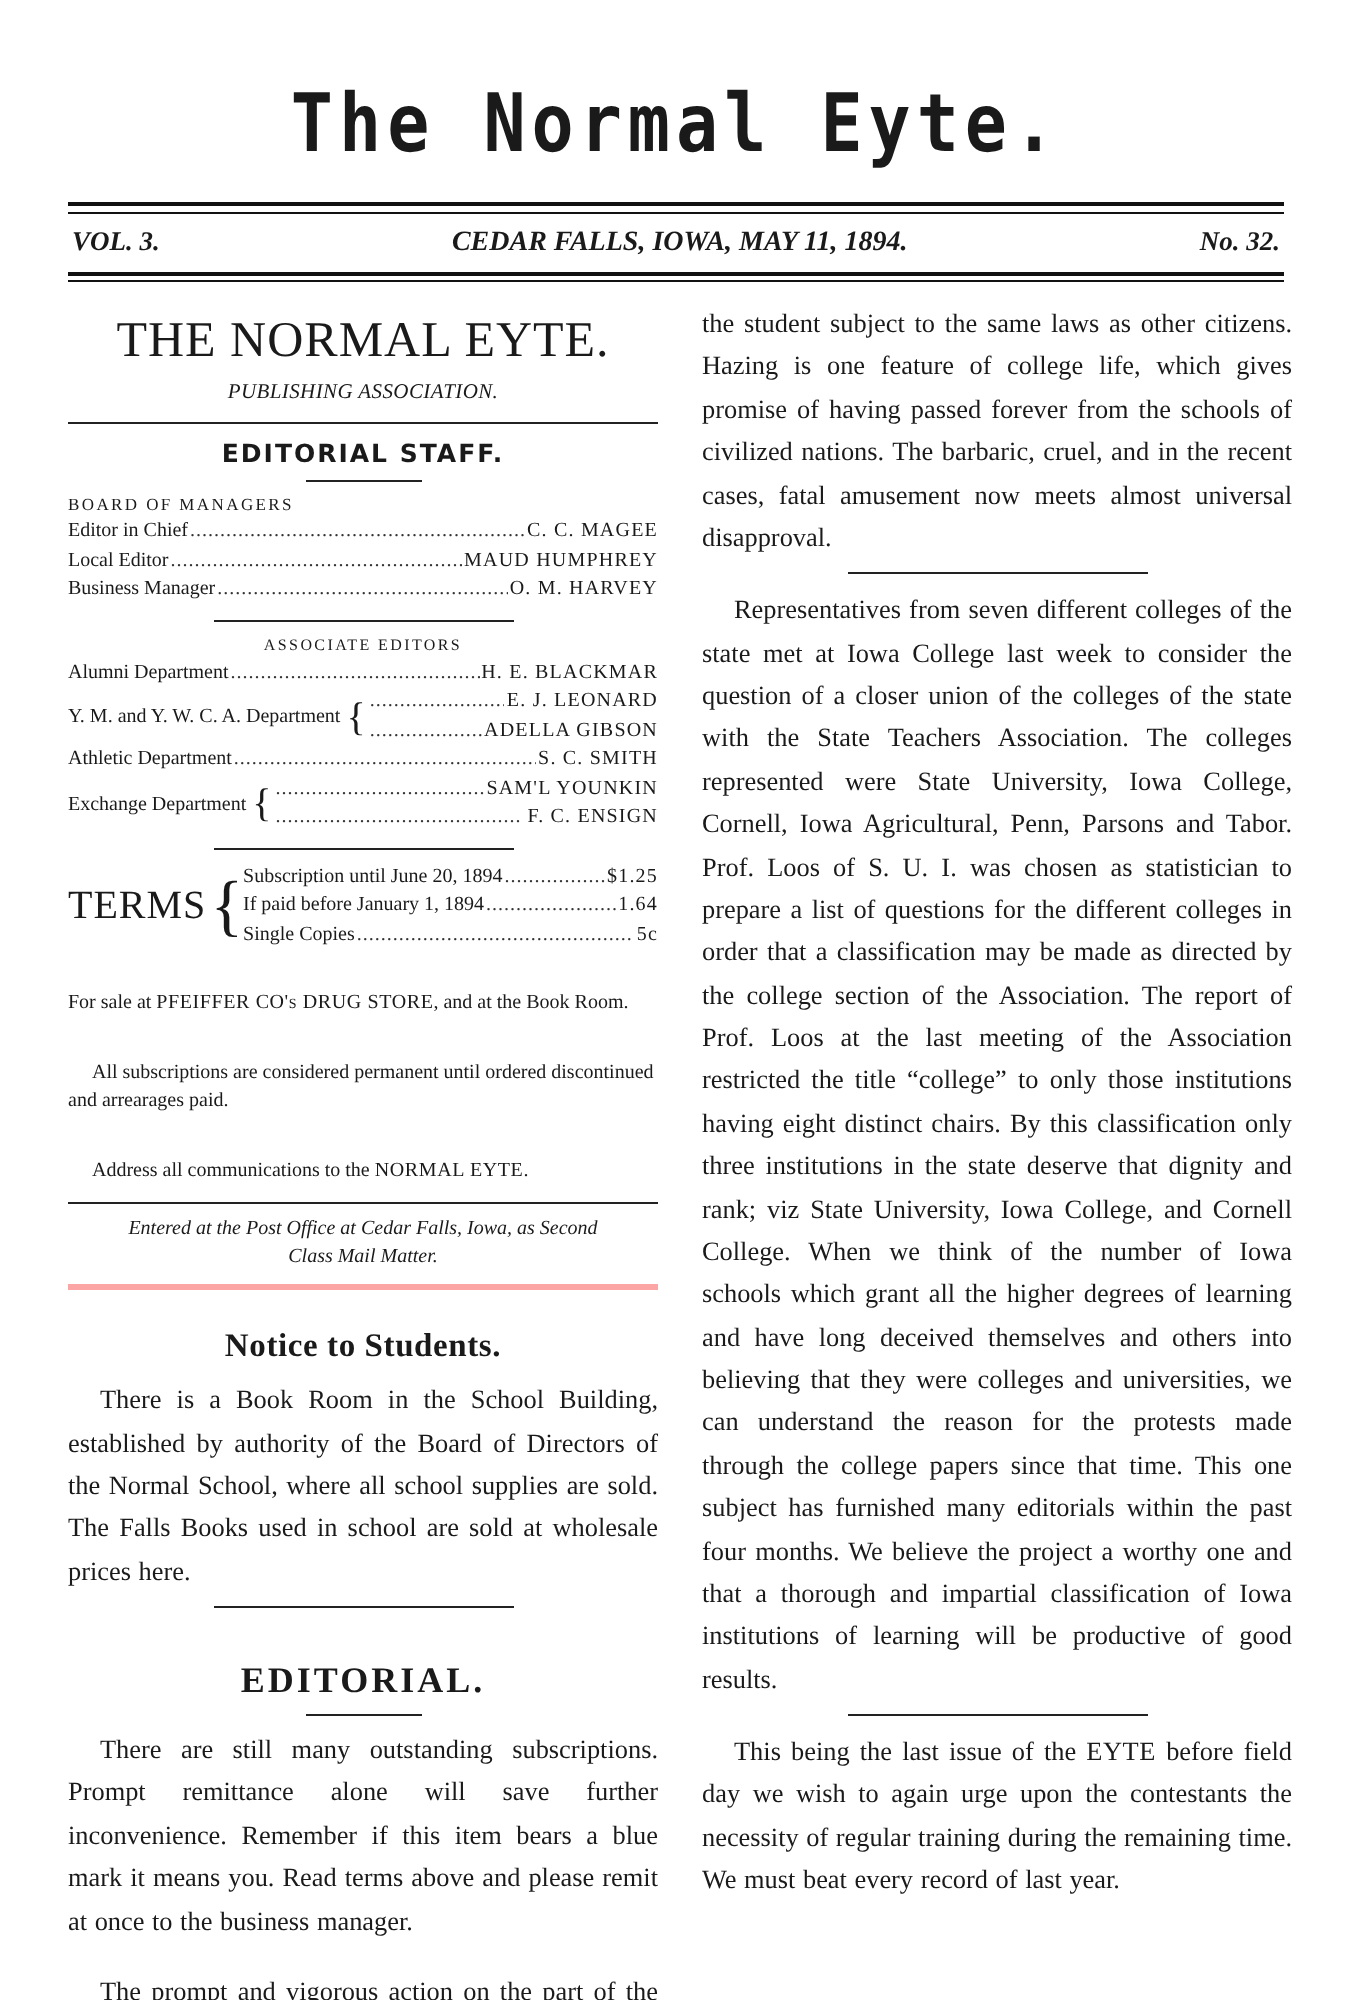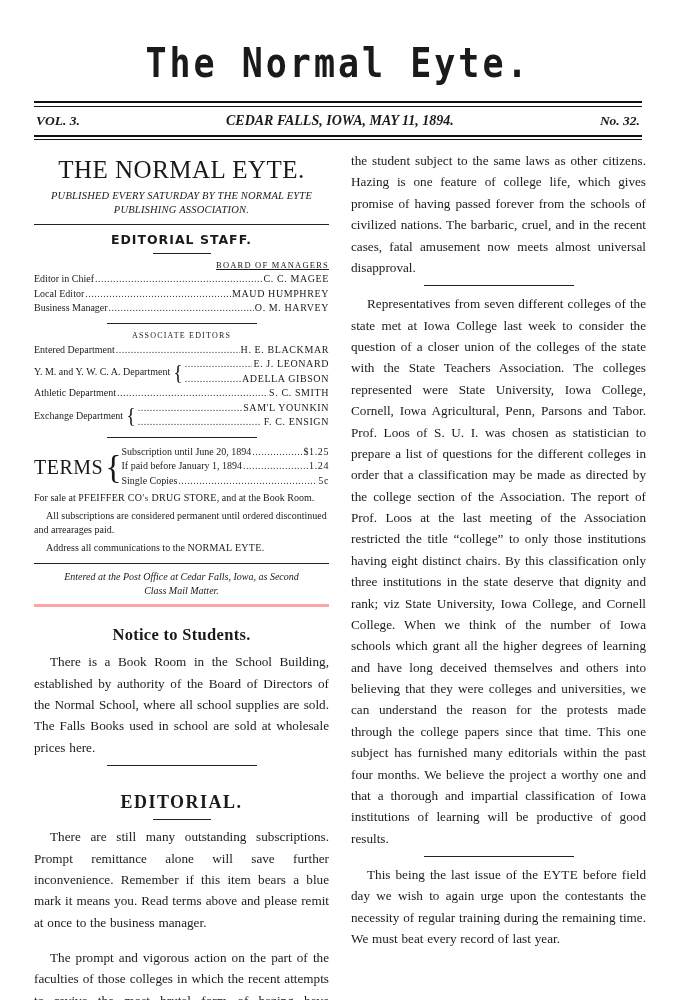--- a/index.html
+++ b/index.html
@@ -111,25 +111,24 @@
   }
   .staff-head {
     text-align: center;
     font-family: "DejaVu Sans", sans-serif;
     font-weight: bold;
     font-size: 12.5px;
     letter-spacing: 1px;
     margin: 2px 0 1px 0;
   }
   .board-head {
-    text-align: right;
+    text-align: left;
     font-size: 8.5px;
     letter-spacing: 1.2px;
     margin: 3px 0 2px 0;
-    text-decoration: underline;
   }
   .assoc-head {
     text-align: center;
     font-size: 8px;
     letter-spacing: 1.2px;
     margin: 3px 0 3px 0;
   }
 
   
   .entry {
@@ -185,21 +184,21 @@
     flex: 0 0 auto;
     font-size: 34px;
     line-height: 0.75;
     font-family: "Liberation Serif", serif;
   }
   .terms-lines { flex: 1 1 auto; min-width: 0; }
 
   .fineprint {
     font-size: 10px;
     line-height: 1.45;
-    margin-top: 3px;
+    margin-top: 20px;
   }
   .fineprint.indent { text-indent: 12px; }
   .sc { font-variant: small-caps; letter-spacing: 0.3px; }
 
   .boxnote {
     border-top: 1px solid #222;
     border-bottom: 3px solid #fca5a5;
     margin: 8px 0 6px 0;
     padding: 6px 2px;
     text-align: center;
@@ -251,21 +250,20 @@
     <span class="no">No. 32.</span>
   </div>
   <div class="rule-double2"></div>
 
   <div class="cols">
 
     <div class="col">
 
       <div class="flag-title">THE NORMAL EYTE.</div>
       <div class="flag-sub">
-        <div>PUBLISHED EVERY SATURDAY BY THE NORMAL EYTE</div>
         <div>PUBLISHING ASSOCIATION.</div>
       </div>
       <hr class="hr-thin">
 
       <div class="staff-head">EDITORIAL STAFF.</div>
       <hr class="hr-short">
       <div class="board-head">BOARD OF MANAGERS</div>
 
       <div>
         <div class="entry">
@@ -284,21 +282,21 @@
           <span class="val">O. M. HARVEY</span>
         </div>
       </div>
 
       <hr class="hr-mid">
       <div class="assoc-head">ASSOCIATE EDITORS</div>
 
       <div>
 
         <div class="entry">
-          <span class="lbl">Entered Department</span>
+          <span class="lbl">Alumni Department</span>
           <span class="dots">..................................................................................................</span>
           <span class="val">H. E. BLACKMAR</span>
         </div>
 
         <div class="assoc-row">
           <span class="lbl">Y. M. and Y. W. C. A. Department</span>
           <span class="brace">{</span>
           <span class="stack">
             <span class="entry">
               <span class="dots">.........................................</span>
@@ -340,21 +338,21 @@
         <span class="terms-brace">{</span>
         <span class="terms-lines">
           <span class="entry">
             <span class="lbl">Subscription until June 20, 1894</span>
             <span class="dots">......................................................................</span>
             <span class="val">$1.25</span>
           </span>
           <span class="entry">
             <span class="lbl">If paid before January 1, 1894</span>
             <span class="dots">......................................................................</span>
-            <span class="val">1.24</span>
+            <span class="val">1.64</span>
           </span>
           <span class="entry">
             <span class="lbl">Single Copies</span>
             <span class="dots">......................................................................</span>
             <span class="val">5c</span>
           </span>
         </span>
       </div>
 
       <div class="fineprint">

